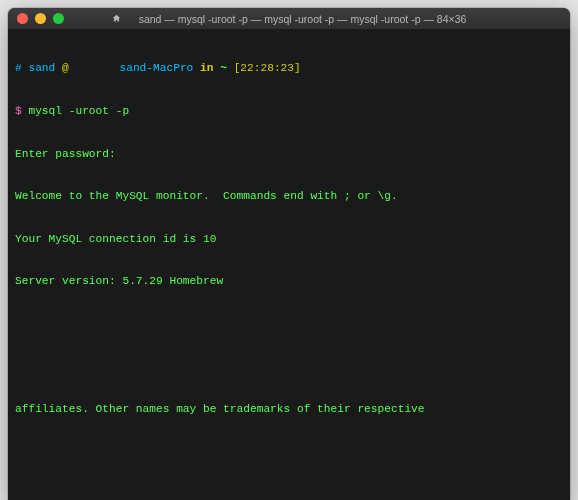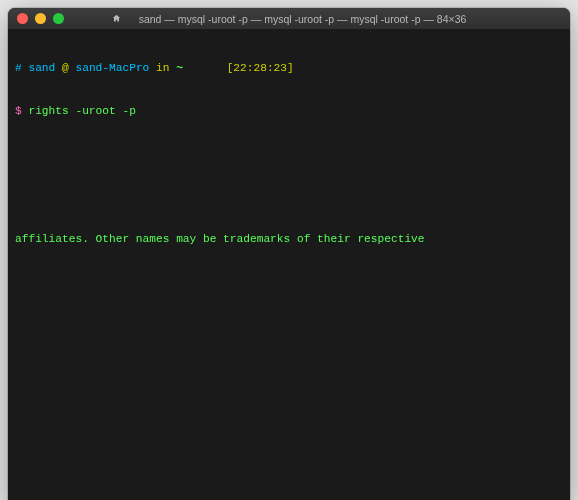--- a/index.html
+++ b/index.html
@@ -72,24 +72,24 @@
       line-height: 14.2px;
       color: #57ff57;
       overflow: hidden;
       white-space: pre-wrap;
       word-break: break-word;
     }
     .line { min-height: 14.2px; }
     .prompt-hash { color: #00c0ff; }
     .prompt-user { color: #00c0ff; font-family: Liberation Mono, monospace; }
     .prompt-at   { color: #d0d000; }
-    .prompt-host { color: #00c0ff; }
-    .prompt-in   { color: #d0d000; }
+    .prompt-host { color: #00c0ff; margin-left: 44px; }
+    .prompt-in   { color: #d0d000; font-weight: bold; }
     .prompt-path { color: #57ff57; font-weight: bold; }
-    .prompt-time { color: #d0d000; margin-left: 37px; }
+    .prompt-time { color: #d0d000; }
     .dollar      { color: #ff6ac1; }
     .cmd         { color: #57ff57; }
     .output      { color: #57ff57; }
   </style>
 </head>
 <body>
 
 <div class="window">
   <div class="titlebar">
     <div class="traffic">
@@ -102,21 +102,25 @@
         <svg viewBox="0 0 16 16" fill="#b8b8b8">
             <path d="M8 1.5 1.5 7h2v6.5h3.2V10h2.6v3.5h3.2V7h2z"></path>
           </svg>
       </span>
       <span>sand — mysql -uroot -p — mysql -uroot -p — mysql -uroot -p — 84×36</span>
     </div>
   </div>
 
   <div class="terminal">
     <div class="line"><span class="prompt-hash">#</span> <span class="prompt-user">sand</span> <span class="prompt-at">@</span> <span class="prompt-host">sand-MacPro</span> <span class="prompt-in">in</span> <span class="prompt-path">~</span> <span class="prompt-time">[22:28:23]</span></div>
-    <div class="line"><span class="dollar">$</span> <span class="cmd">rights -uroot -p</span></div>
+    <div class="line"><span class="dollar">$</span> <span class="cmd">mysql -uroot -p</span></div>
+    <div class="line output">Enter password:</div>
+    <div class="line output">Welcome to the MySQL monitor.  Commands end with ; or \g.</div>
+    <div class="line output">Your MySQL connection id is 10</div>
+    <div class="line output">Server version: 5.7.29 Homebrew</div>
     <div class="line"></div>
     <div class="line"></div>
     <div class="line output">affiliates. Other names may be trademarks of their respective</div>
     
     
     
     
     
     
     

